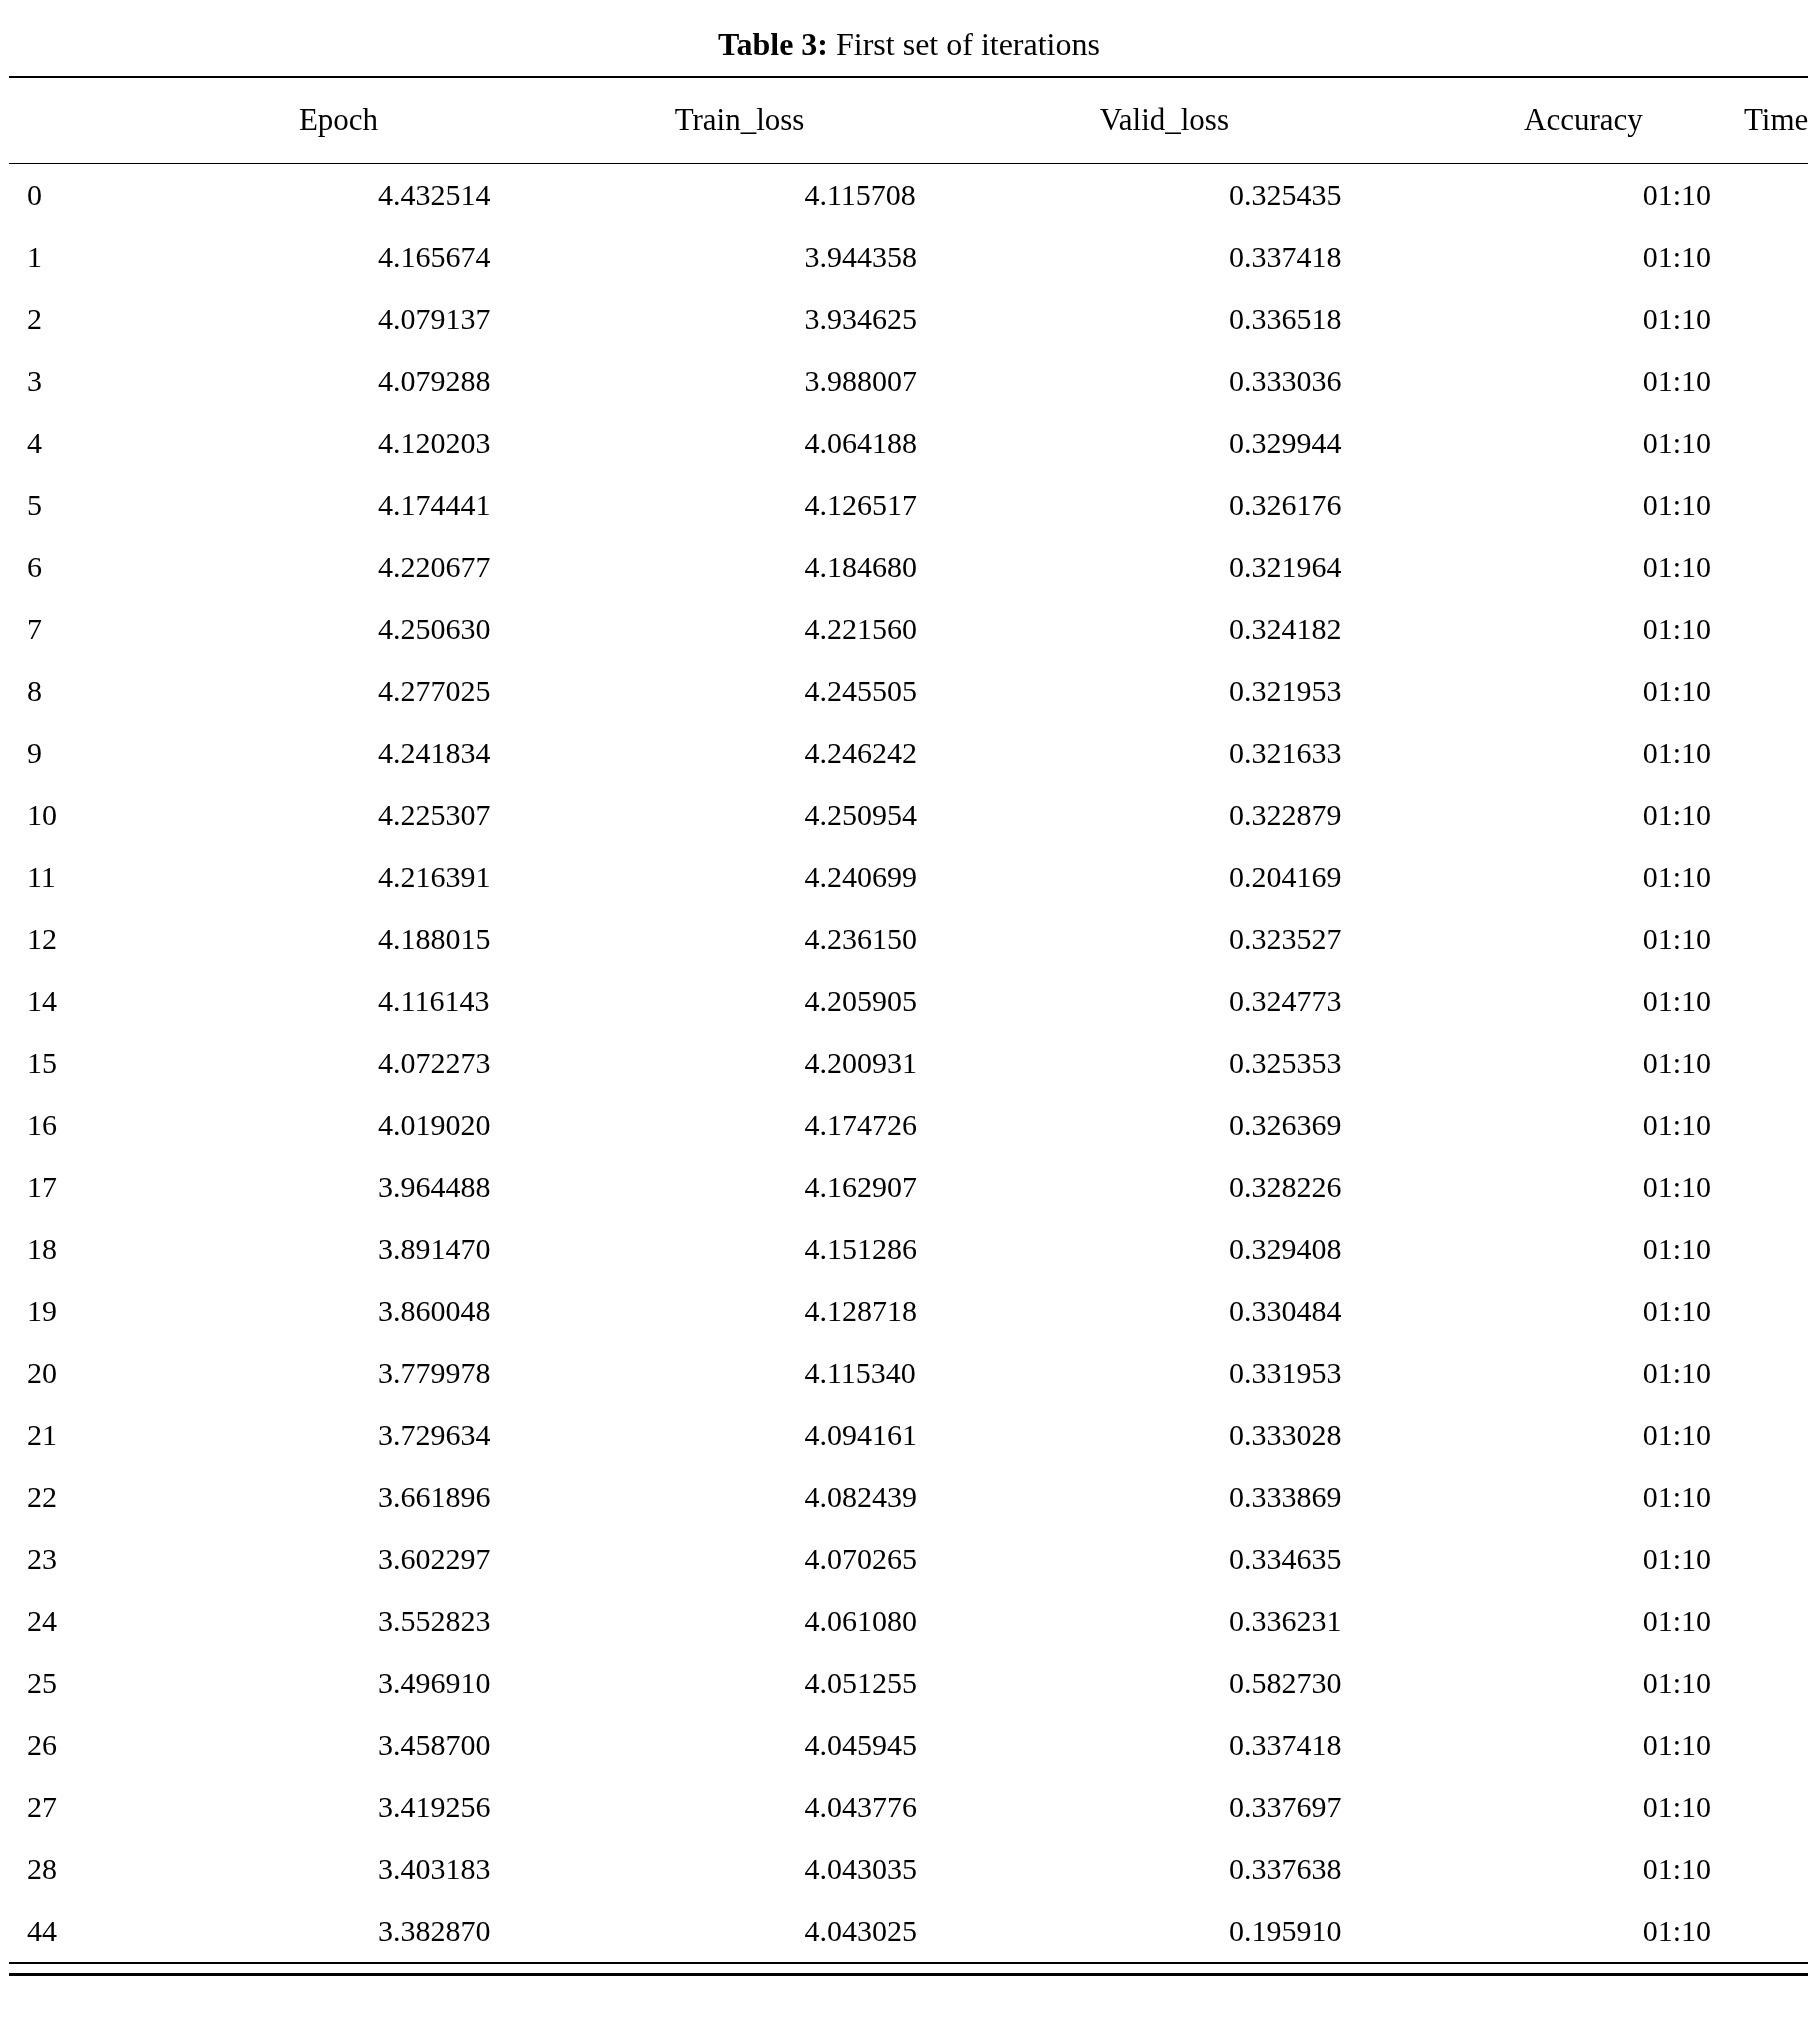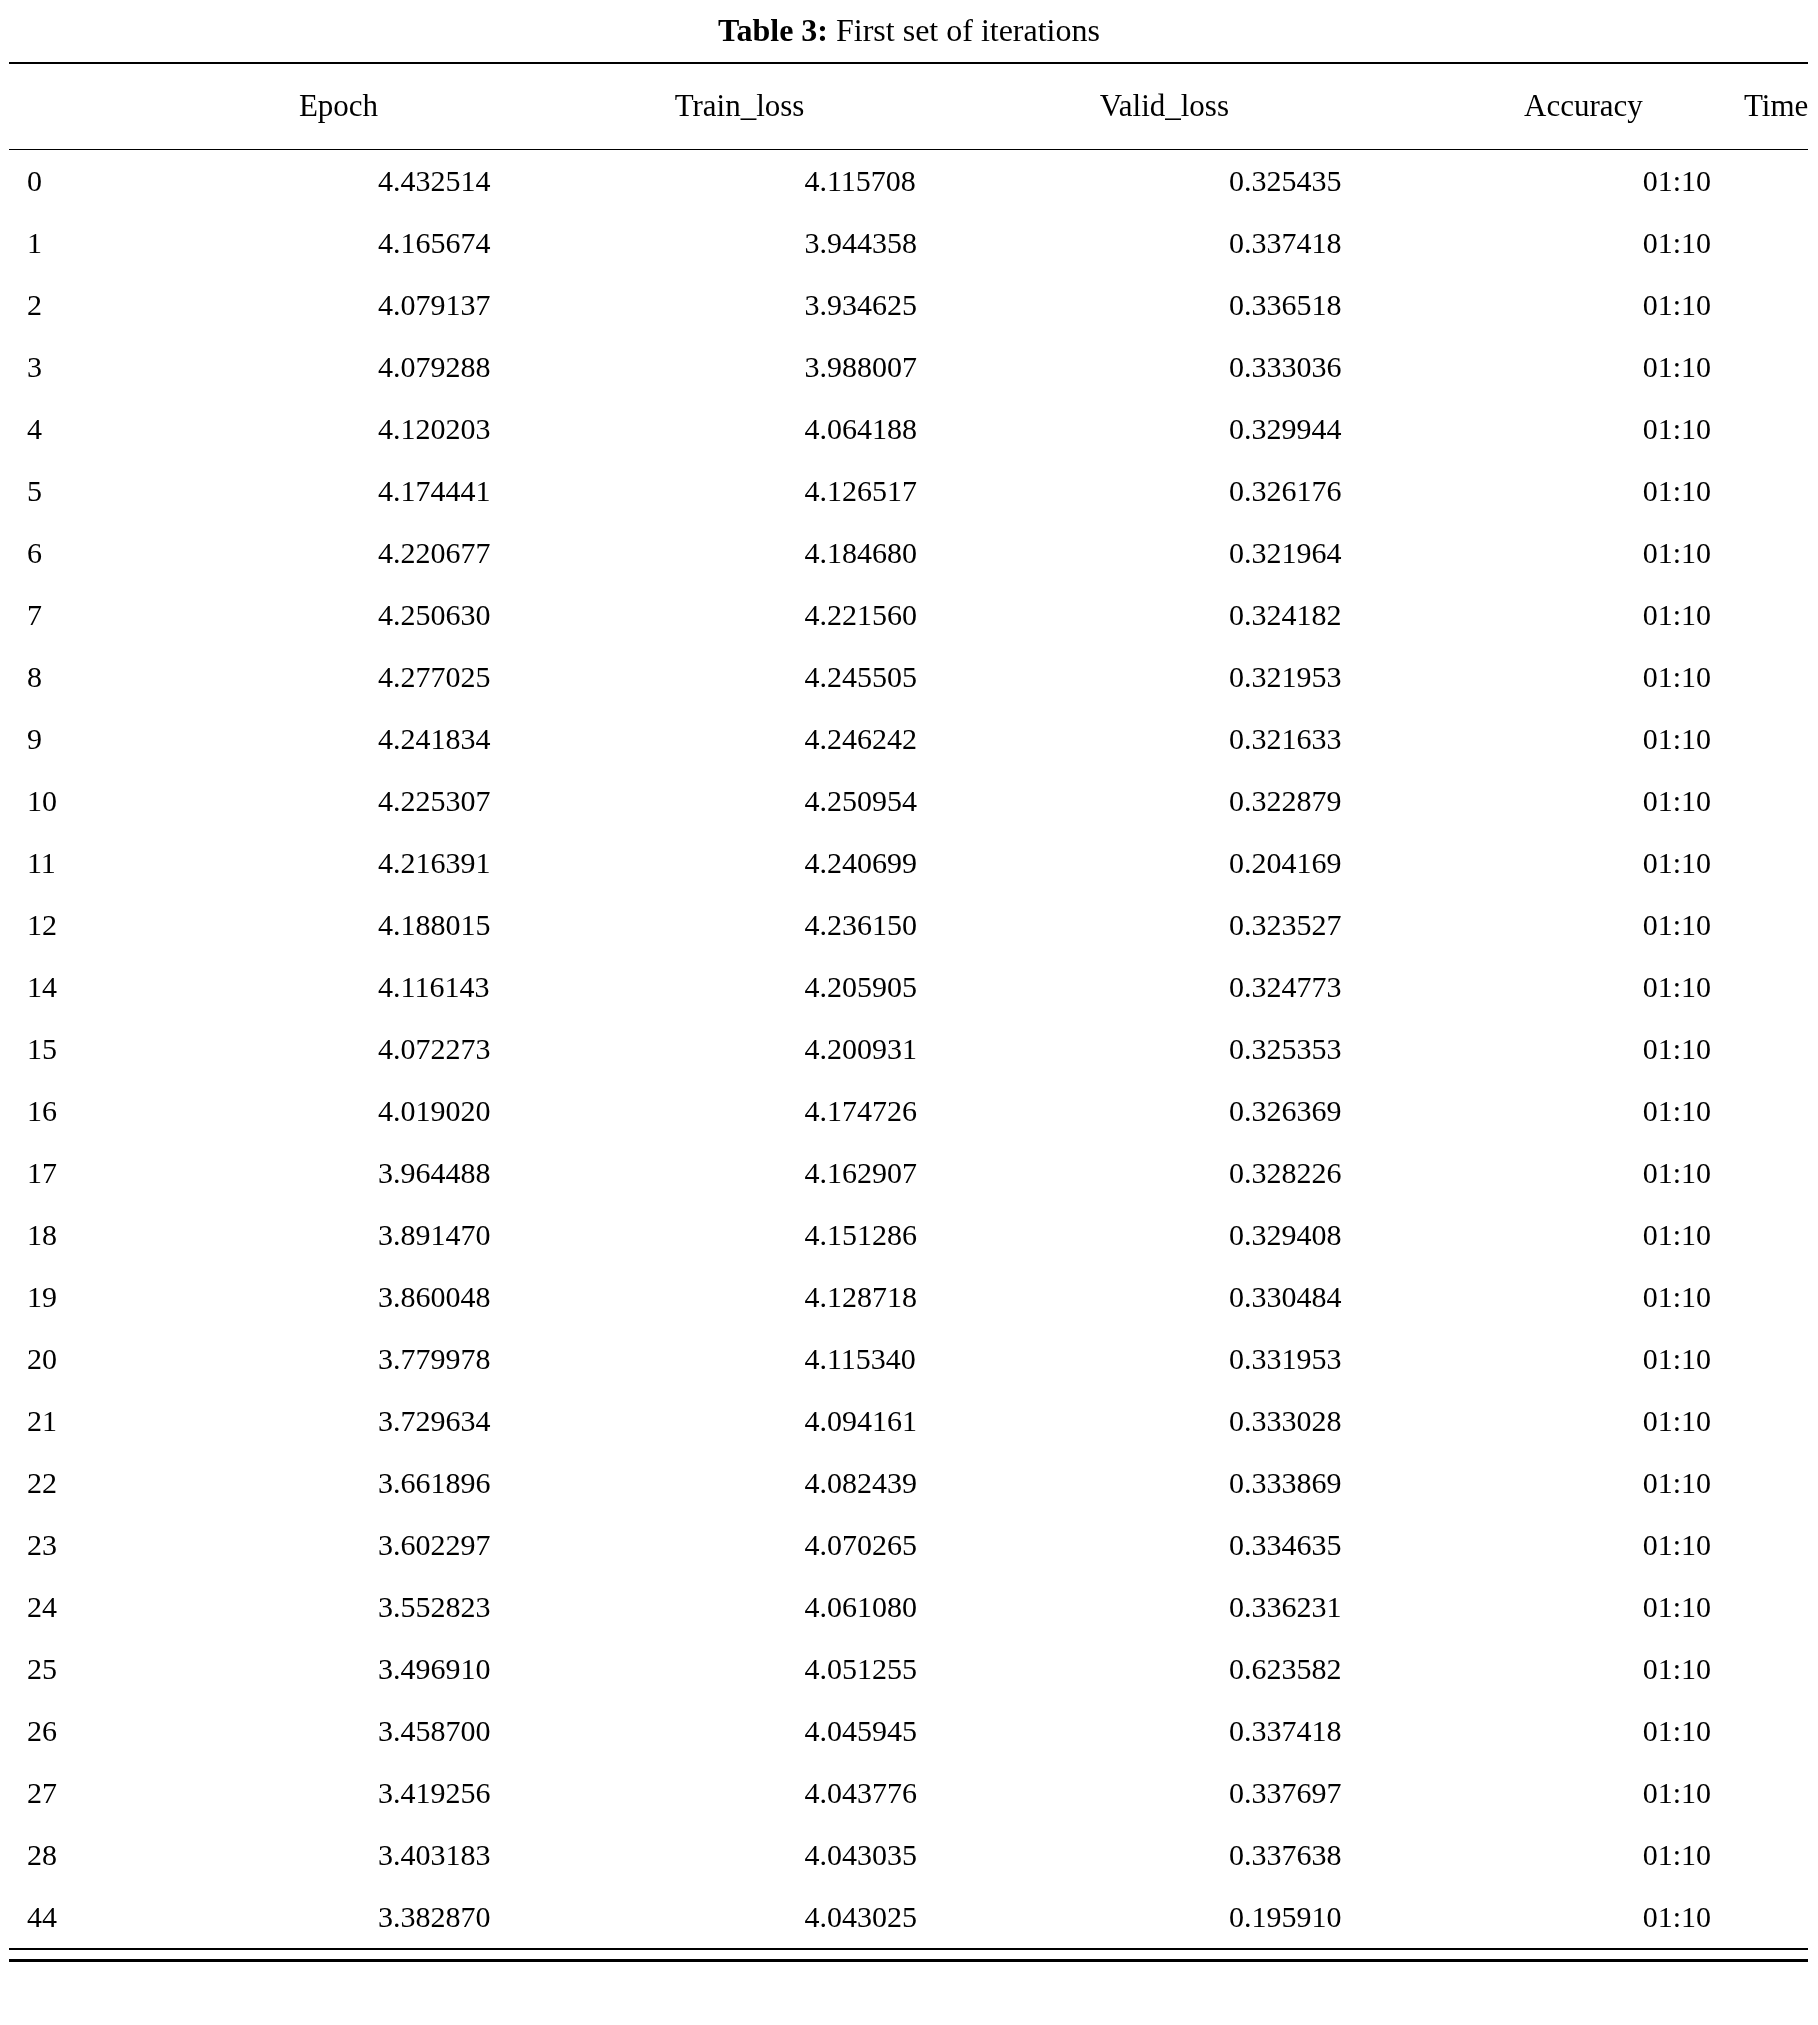--- a/index.html
+++ b/index.html
@@ -8,21 +8,21 @@
     background: #ffffff;
     width: 1818px;
     height: 2025px;
     font-family: "Liberation Serif", "DejaVu Serif", serif;
     color: #000000;
   }
   .page {
     width: 1818px;
     height: 2025px;
     box-sizing: border-box;
-    padding-top: 10px;
+    padding-top: 24px;
   }
   .caption {
     text-align: center;
     font-size: 32px;
     line-height: 1.3;
     margin: 0 0 10.2px 0;
     white-space: nowrap;
   }
   .caption .cap-label {
     font-weight: bold;
@@ -266,21 +266,21 @@
           <td>24</td>
           <td>3.552823</td>
           <td>4.061080</td>
           <td>0.336231</td>
           <td>01:10</td>
         </tr>
         <tr>
           <td>25</td>
           <td>3.496910</td>
           <td>4.051255</td>
-          <td>0.623582</td>
+          <td>0.582730</td>
           <td>01:10</td>
         </tr>
         <tr>
           <td>26</td>
           <td>3.458700</td>
           <td>4.045945</td>
           <td>0.337418</td>
           <td>01:10</td>
         </tr>
         <tr>

